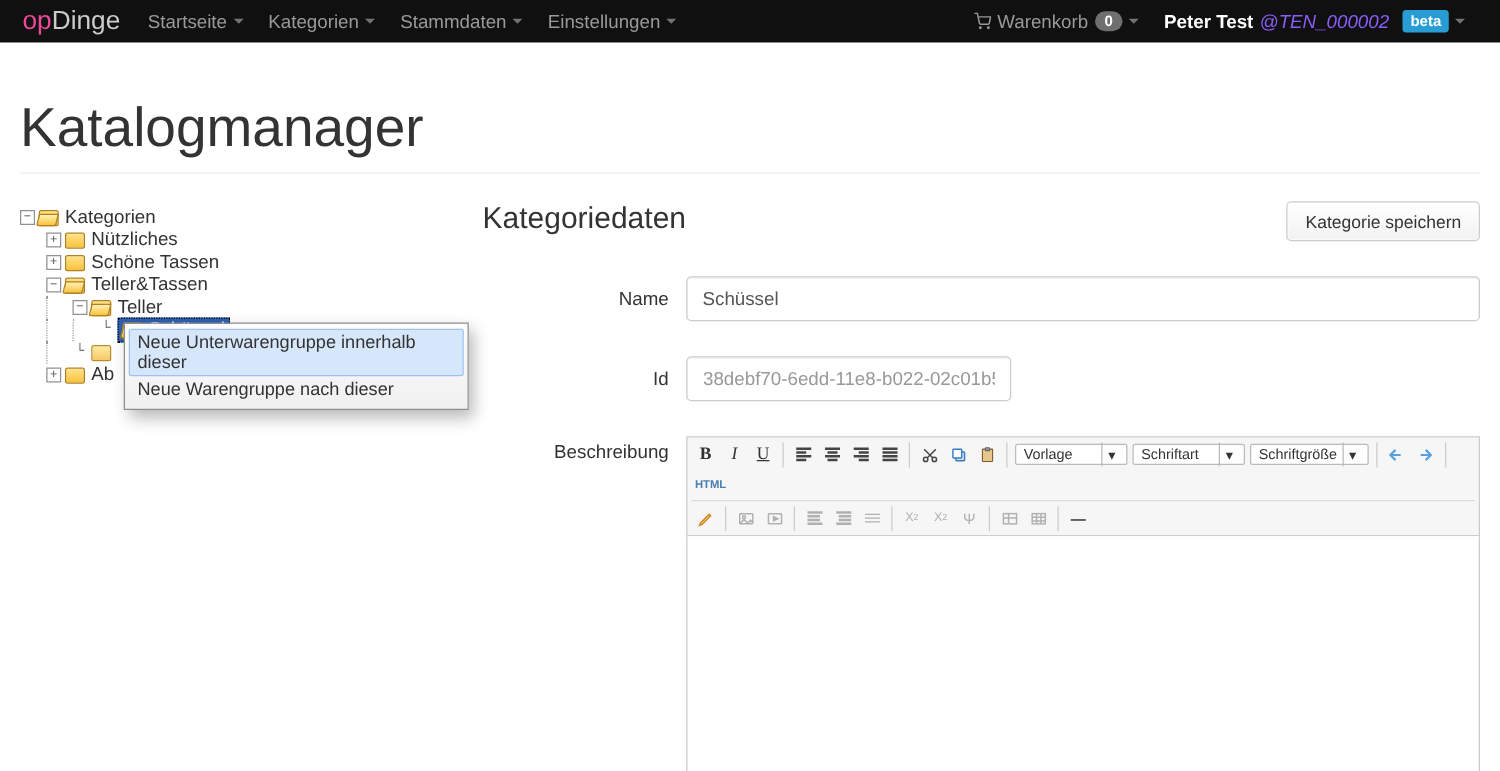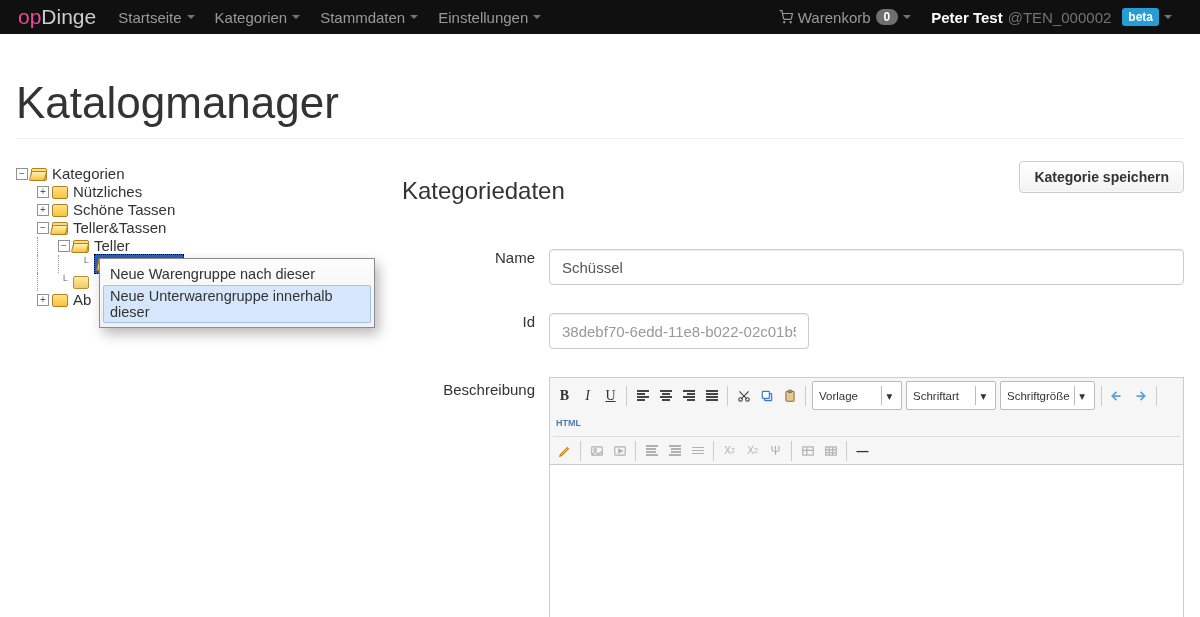--- a/index.html
+++ b/index.html
@@ -43,21 +43,21 @@
   }
   .nav-spacer { flex: 1; }
   .cart-count {
     background: #6f6f6f;
     color: #fff;
     border-radius: 10px;
     padding: 1px 8px;
     font-size: 12px;
     font-weight: 700;
   }
-  .tenant { color: #737373; }
+  .tenant { color: #8b5cf6; font-style: italic; }
   .beta {
     background: #289dd5;
     color: #fff;
     font-size: 12px;
     font-weight: 600;
     padding: 2px 6px;
     border-radius: 3px;
     margin-left: 6px;
   }
   .page {
@@ -152,37 +152,36 @@
   
   .form-head {
     display: flex;
     align-items: flex-start;
     justify-content: space-between;
     margin-top: 2px;
   }
   .form-head h2 {
     font-size: 24px;
     font-weight: 500;
-    margin: 16px;
+    margin: 0;
     color: #333;
   }
   .btn {
     border: 1px solid #ccc;
     background: linear-gradient(#fff, #f2f2f2);
     color: #333;
     padding: 7px 14px;
     border-radius: 4px;
     font-size: 14px;
     cursor: pointer;
     box-shadow: inset 0 0 0 1px rgba(255,255,255,.5);
-    font-weight: bold;
   }
   .formrow {
     display: flex;
-    align-items: flex-start;
+    align-items: center;
     margin-top: 28px;
   }
   .formlbl {
     width: 163px;
     text-align: right;
     padding-right: 14px;
     font-size: 15px;
     color: #333;
   }
   .forminput {
@@ -227,21 +226,21 @@
   .tb.bold { font-weight: 800; font-family: Georgia, serif; font-size: 14px;}
   .tb.italic { font-style: italic; font-family: Georgia, serif; font-size: 14px;}
   .tb.underline { text-decoration: underline; font-family: Georgia, serif; font-size: 14px;}
   .tb svg { width: 14px; height: 14px; }
   .tb.html-badge {
     width: auto;
     font-size: 9px; font-weight: 700; color: #4a7eb3;
     padding: 0 2px;
   }
   .dropdown {
-    height: 29px;
+    height: 17px;
     border: 1px solid #bbb;
     background: #fff;
     border-radius: 2px;
     display: inline-flex;
     align-items: center;
     padding: 0 4px 0 6px;
     font-size: 11.5px;
     color: #333;
     gap: 4px;
     margin: 1px 2px;
@@ -366,22 +365,22 @@
         </div>
         <div class="row">
           <span class="indent"></span>
           <span class="toggle">+</span>
           <span class="folder"></span>
           <span class="label">Ab</span>
         </div>
       </div>
 
       <div class="ctxmenu">
+        <div class="item hover">Neue Unterwarengruppe innerhalb dieser</div>
         <div class="item">Neue Warengruppe nach dieser</div>
-        <div class="item hover">Neue Unterwarengruppe innerhalb dieser</div>
       </div>
     </div>
 
     <div class="col-form">
       <div class="form-head">
         <h2>Kategoriedaten</h2>
         <button class="btn">Kategorie speichern</button>
       </div>
 
       <div class="formrow">

